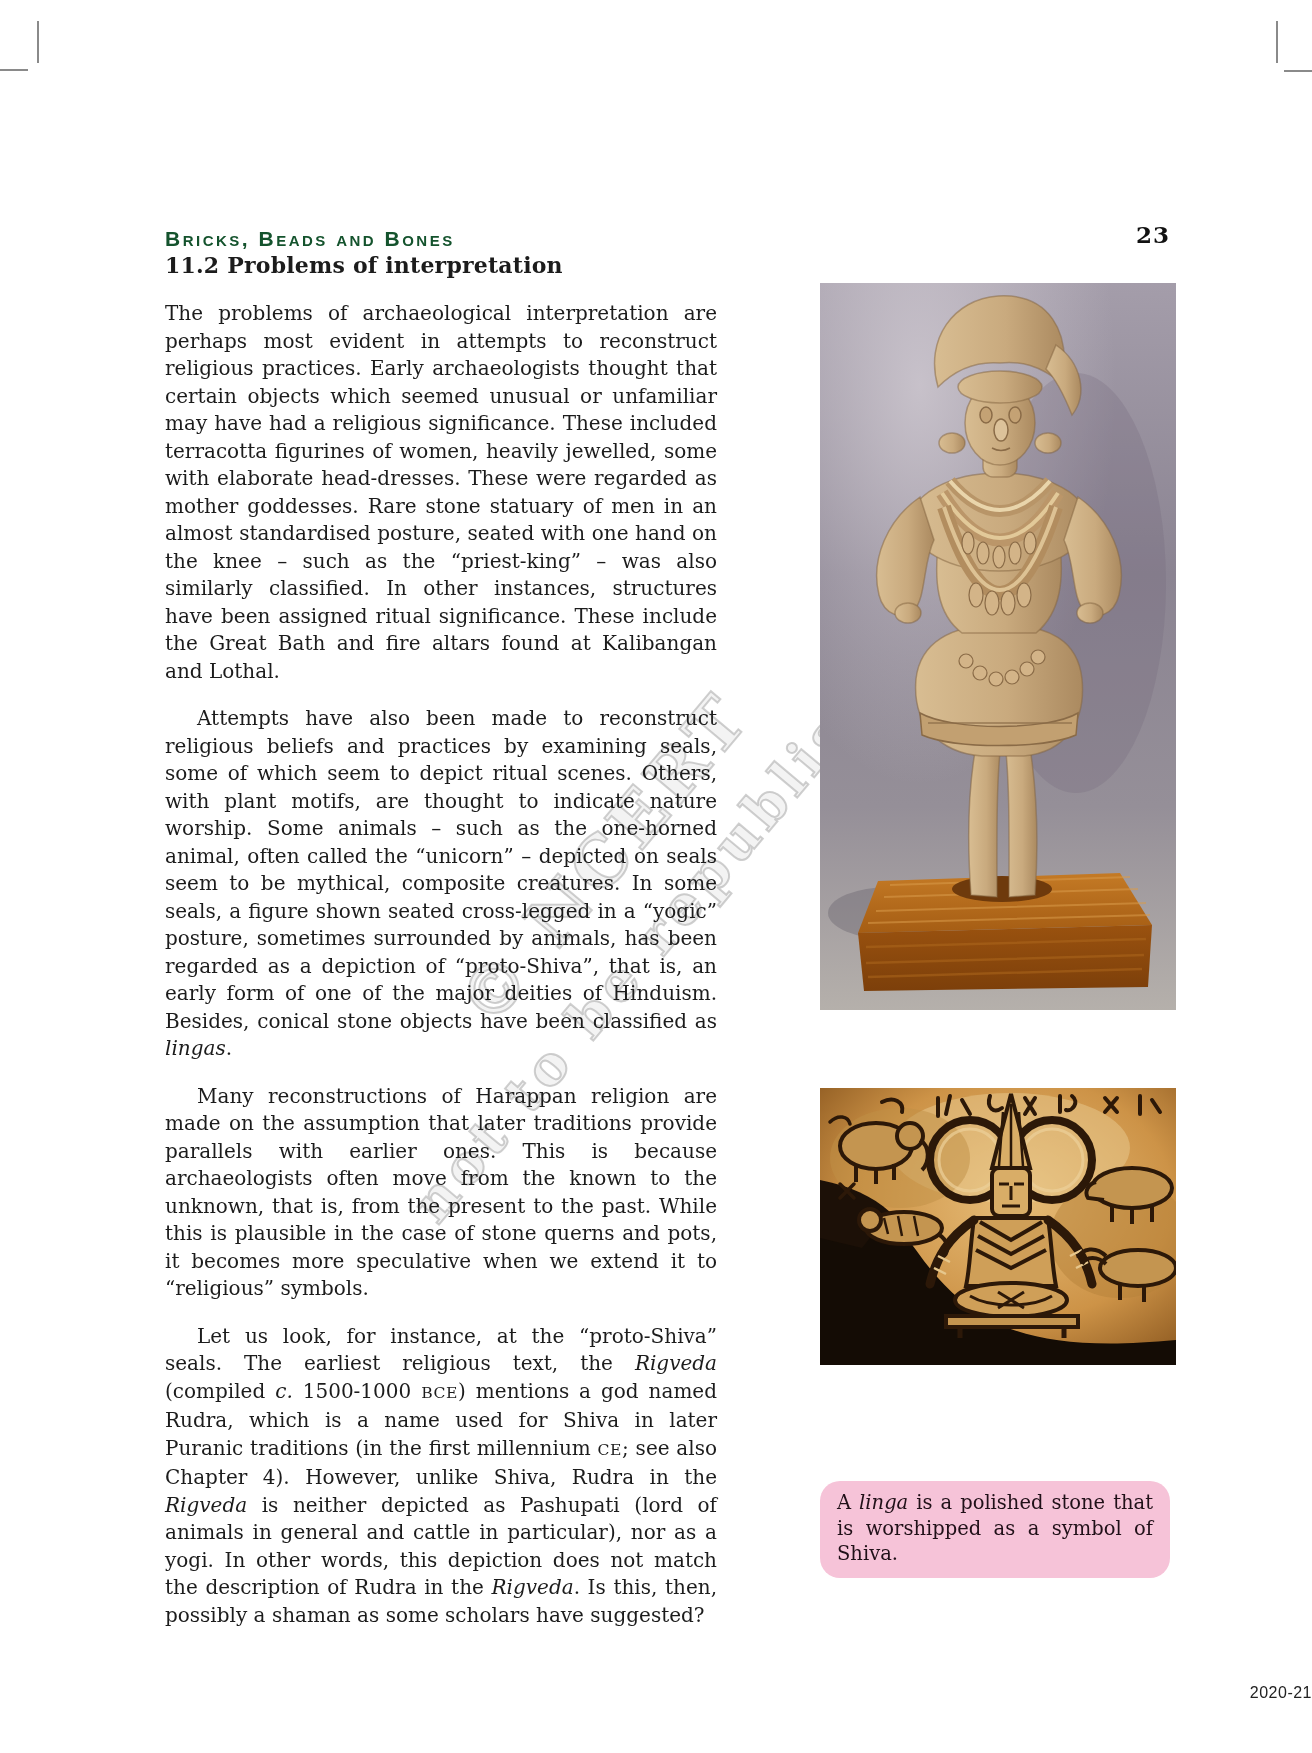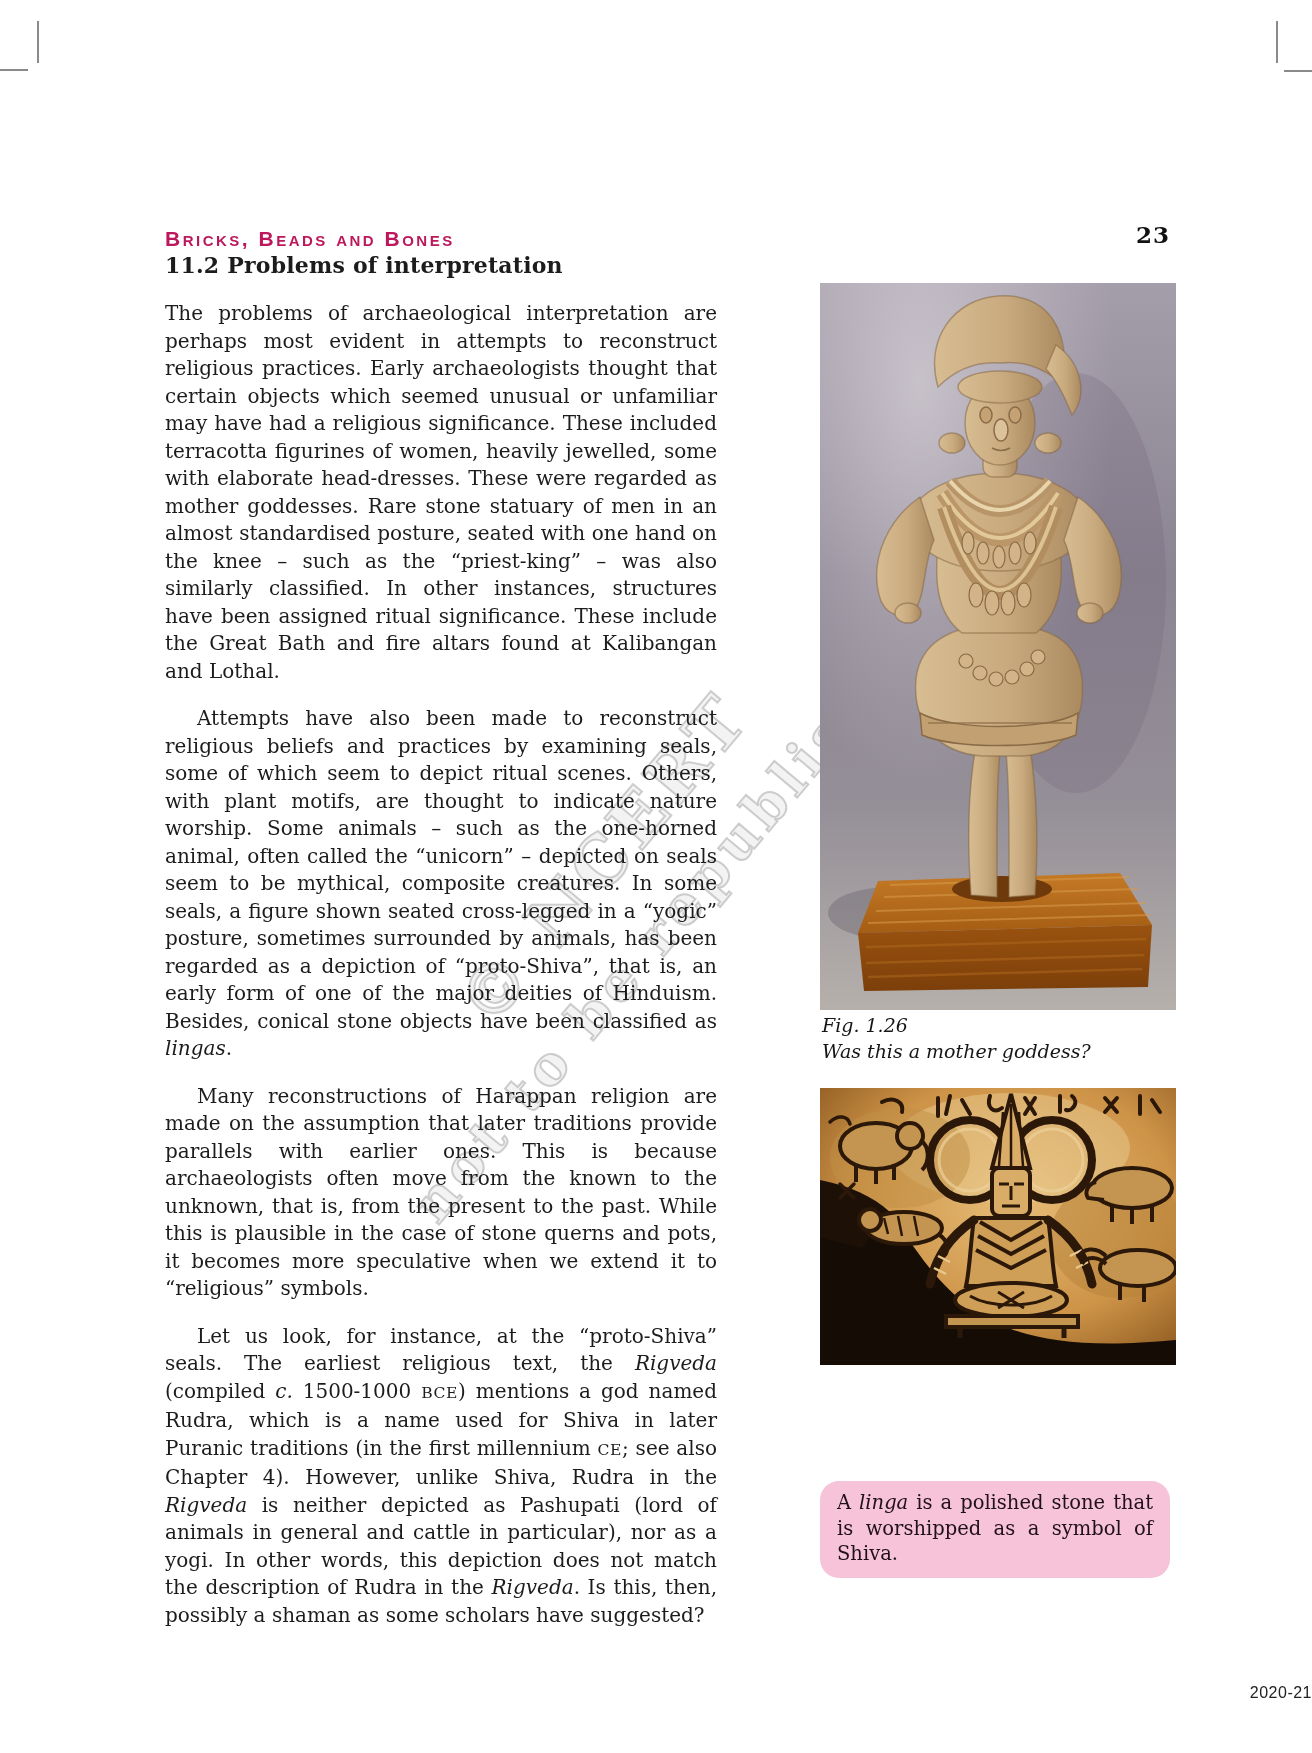--- a/index.html
+++ b/index.html
@@ -11,21 +11,21 @@
   .crop{position:absolute;background:#8a8a8a;}
   .crop-tl-v{left:37px;top:21px;width:2px;height:42px;}
   .crop-tl-h{left:0;top:69px;width:28px;height:2px;}
   .crop-tr-v{left:1276px;top:21px;width:2px;height:42px;}
   .crop-tr-h{left:1284px;top:70px;width:28px;height:2px;}
 
   
   .running-title{
     position:absolute;left:165px;top:227px;
     font-family:"Liberation Sans",sans-serif;font-weight:700;
-    font-variant:small-caps;font-size:21px;letter-spacing:2.5px;color:#be185d;
+    font-variant:small-caps;font-size:21px;letter-spacing:2.5px;color:#14532d;
   }
   .page-number{
     position:absolute;left:1100px;top:221px;width:70px;text-align:right;
     font-weight:700;font-size:23px;letter-spacing:1px;color:#111;
   }
 
   
   .watermark{
     position:absolute;left:215px;top:795px;width:840px;text-align:center;
     transform:rotate(-50deg);z-index:1;pointer-events:none;
@@ -189,24 +189,20 @@
         <circle cx="160" cy="390" r="7"></circle>
         <circle cx="176" cy="396" r="7"></circle>
         <circle cx="192" cy="394" r="7"></circle>
         <circle cx="207" cy="386" r="7"></circle>
         <circle cx="218" cy="374" r="7"></circle>
       </g>
 
       <path d="M100,430 C132,448 228,448 258,430 L256,452 C224,466 134,466 102,452 Z" fill="#c2a071" stroke="#8a6b47" stroke-width="1.5"></path>
       <path d="M108,440 L252,440" stroke="#8a6b47" stroke-width="2" opacity="0.6"></path>
     </svg>
-  </div>
-  <div class="fig-caption cap-1-26">
-    <span class="fig-label">Fig. 1.26</span>
-    <span>Was this a mother goddess?</span>
   </div>
 
   <div class="figure fig-1-27">
     <svg viewBox="0 0 356 277" aria-hidden="true">
       <defs>
         <radialGradient id="bg27" cx="0.55" cy="0.40" r="0.80">
           <stop offset="0" stop-color="#e7bd78"></stop>
           <stop offset="0.55" stop-color="#cd9347"></stop>
           <stop offset="1" stop-color="#7c4a16"></stop>
         </radialGradient>
@@ -275,19 +271,19 @@
         <path d="M300,196 L300,212 M324,198 L324,214" fill="none"></path>
       </g>
 
       <g stroke="#2c1808" stroke-width="3.5" fill="none" stroke-linecap="round">
         <path d="M20,96 L34,110 M34,96 L20,110"></path>
         <path d="M10,34 C18,26 28,28 30,36"></path>
       </g>
     </svg>
   </div>
 
-  <div class="infobox" id="infobox" style="background: rgb(246, 195, 216); border-radius: 19px;">
+  <div class="infobox" id="infobox" style="background: rgb(246, 195, 216);">
     <span><span>A </span><span class="seg-i">linga</span><span> is a polished stone that is worshipped as a symbol of Shiva.</span></span>
   </div>
 
   <div class="footer-year">2020-21</div>
 
 </div>
 
 </body></html>

